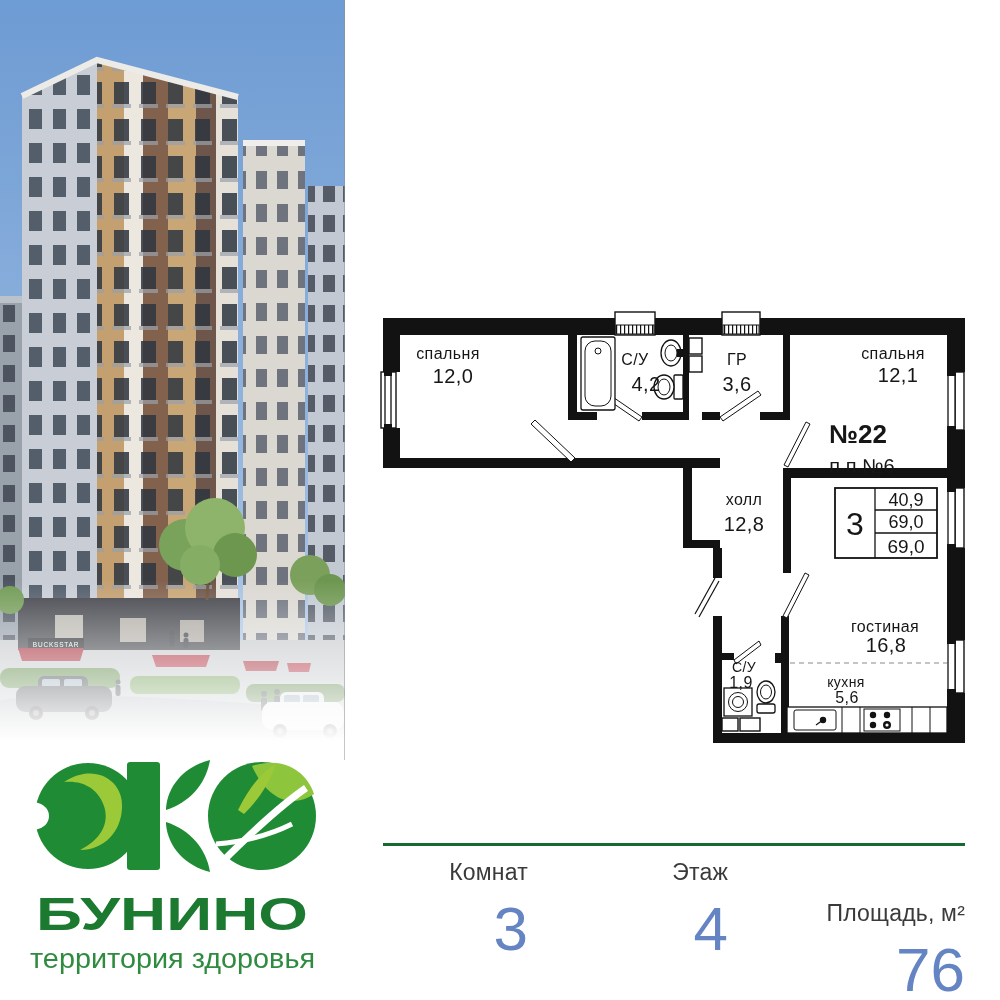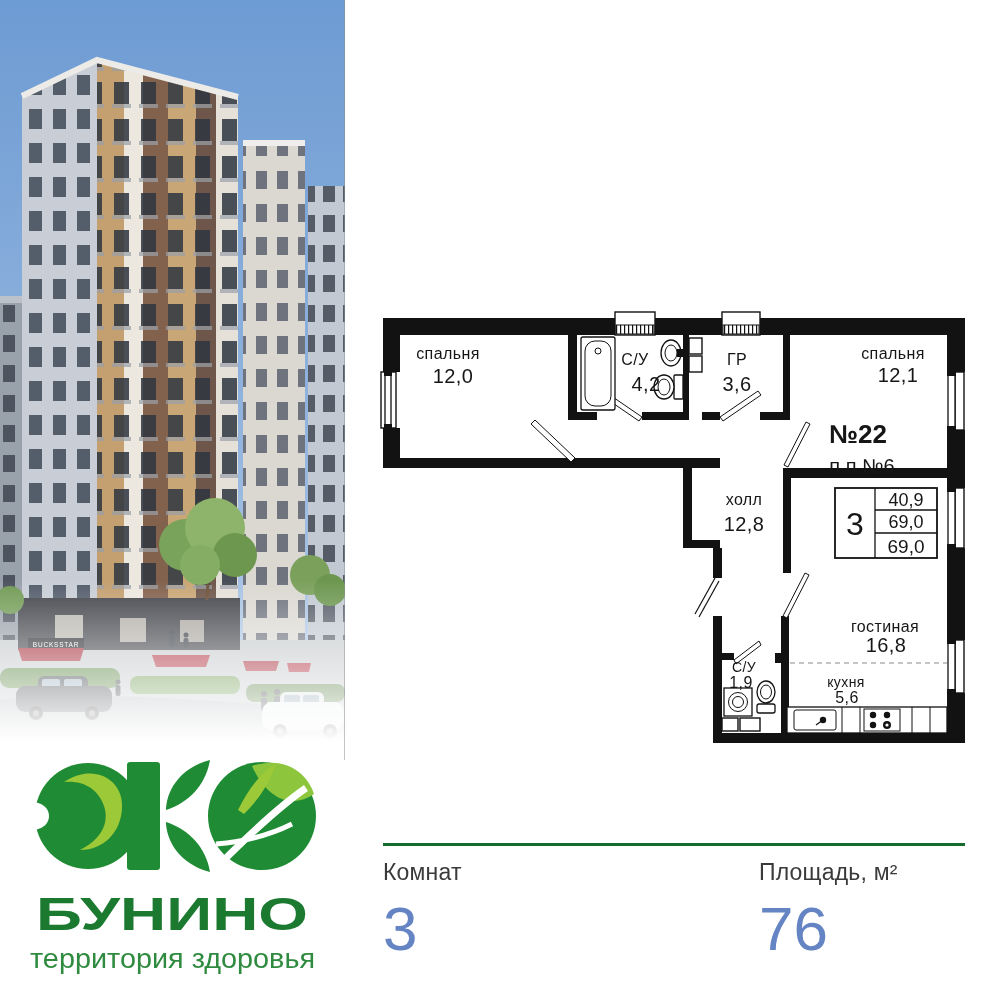--- a/index.html
+++ b/index.html
@@ -5,26 +5,26 @@
   html,body{margin:0;padding:0;background:#fff;}
   .canvas{
     position:relative;width:1000px;height:1000px;background:#fff;overflow:hidden;
     font-family:"Liberation Sans",sans-serif;
   }
   .photo-panel{position:absolute;left:0;top:0;width:345px;height:852px;}
   .plan-panel{position:absolute;left:380px;top:305px;width:590px;height:445px;}
   .plan-panel svg{display:block;width:590px;height:445px;}
   .stats{position:absolute;left:383px;top:843px;width:582px;height:150px;}
   .divider{height:3px;background:#176a2d;}
-  .stat{position:absolute;top:16px;text-align:left;}
+  .stat{position:absolute;top:16px;text-align:right;}
   .stat-label{font-size:23px;color:#3a3a3a;letter-spacing:.2px;}
   .stat-value{font-size:62px;color:#6484c3;line-height:1;margin-top:12px;font-weight:400;}
   #stat-0{left:0;width:145px;}
   #stat-1{left:205px;width:140px;}
-  #stat-2{left:376px;width:185px;}
+  #stat-2{left:397px;width:185px;margin-top:41px;}
   
   .wall{fill:#121212;}
   .whitebox{fill:#fff;stroke:#121212;stroke-width:1.4;}
   .fix{fill:#fff;stroke:#121212;stroke-width:1.3;}
   .fixthin{fill:none;stroke:#121212;stroke-width:1;}
   .leaf{fill:#fff;stroke:#121212;stroke-width:1;}
   .rname{font-size:16px;fill:#161616;text-anchor:middle;letter-spacing:.4px;}
   .rarea{font-size:20px;fill:#161616;text-anchor:middle;letter-spacing:.4px;}
   .small-name{font-size:14px;}
   .small-area{font-size:16px;}
@@ -381,19 +381,23 @@
     </svg>
   </div>
 
   <div class="stats">
     <div class="divider"></div>
 
     <div class="stat" id="stat-0">
       <div class="stat-label">Комнат</div>
       <div class="stat-value">3</div>
     </div>
+    <div class="stat" id="stat-1">
+      <div class="stat-label">Этаж</div>
+      <div class="stat-value">4</div>
+    </div>
     <div class="stat" id="stat-2">
       <div class="stat-label">Площадь, м²</div>
       <div class="stat-value">76</div>
     </div>
   </div>
 
 </div>
 
 </body></html>

